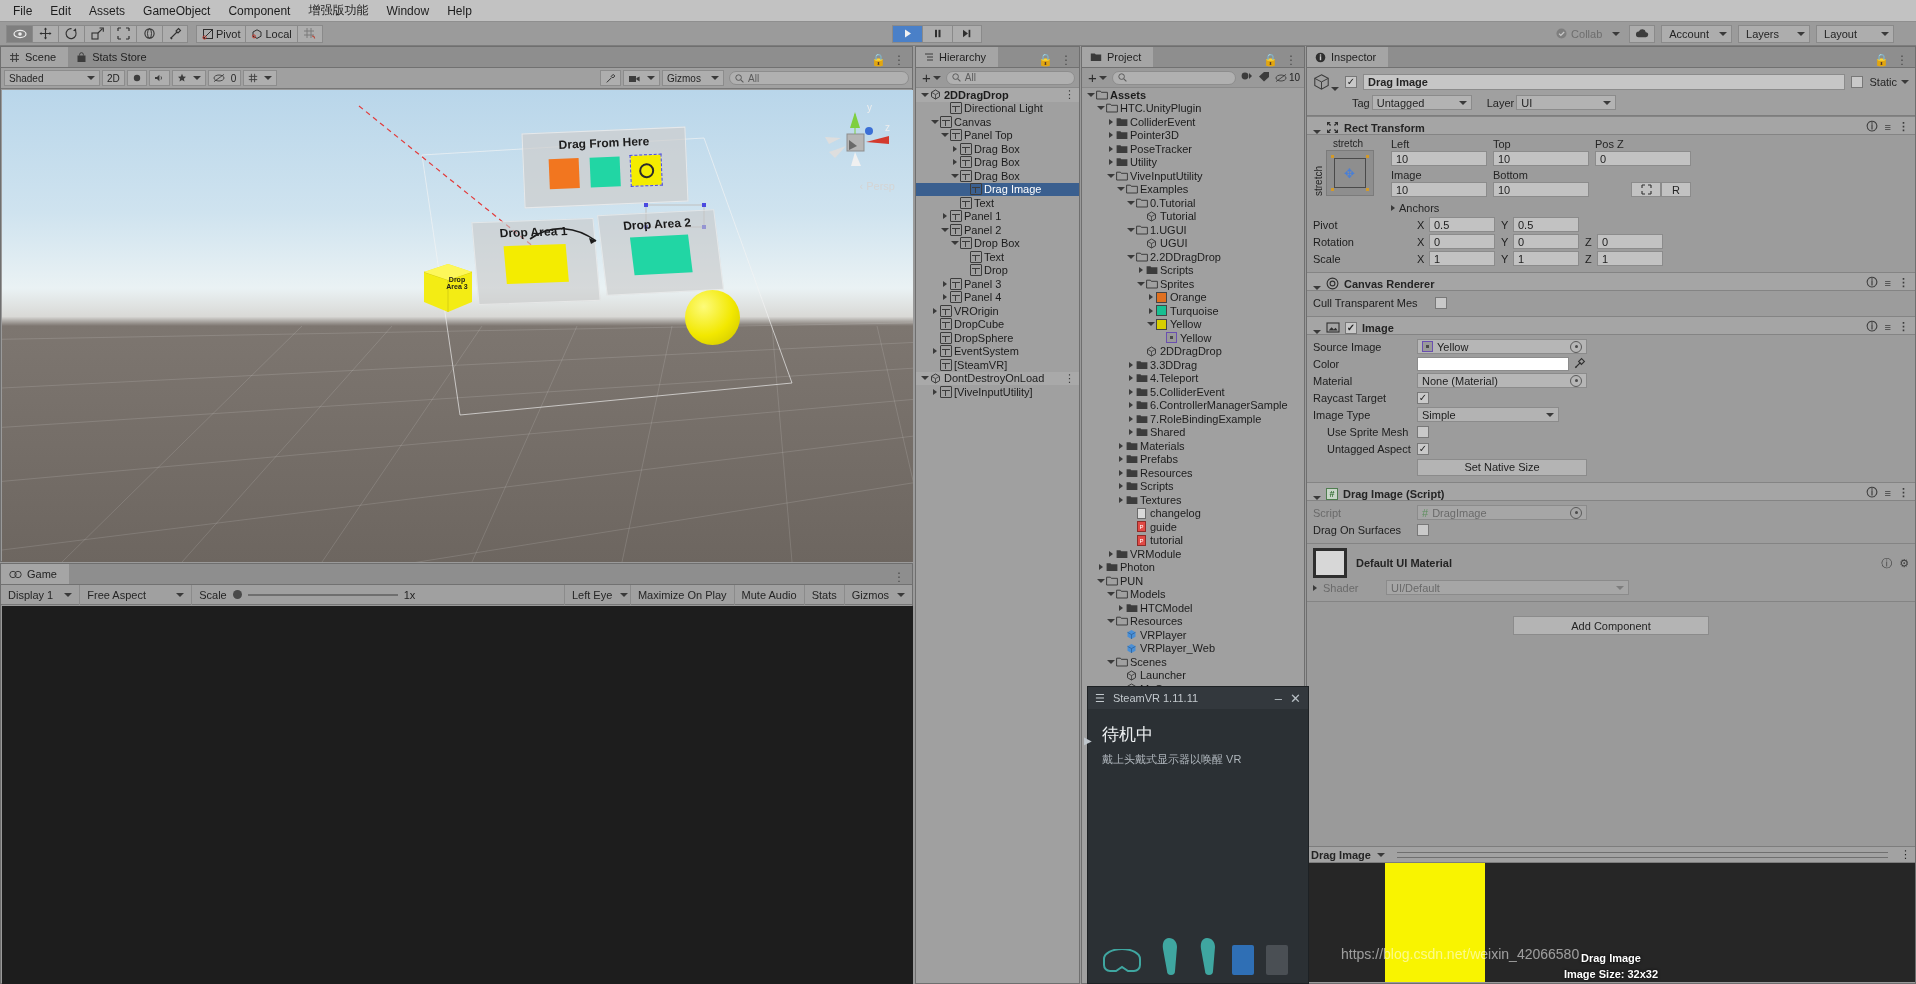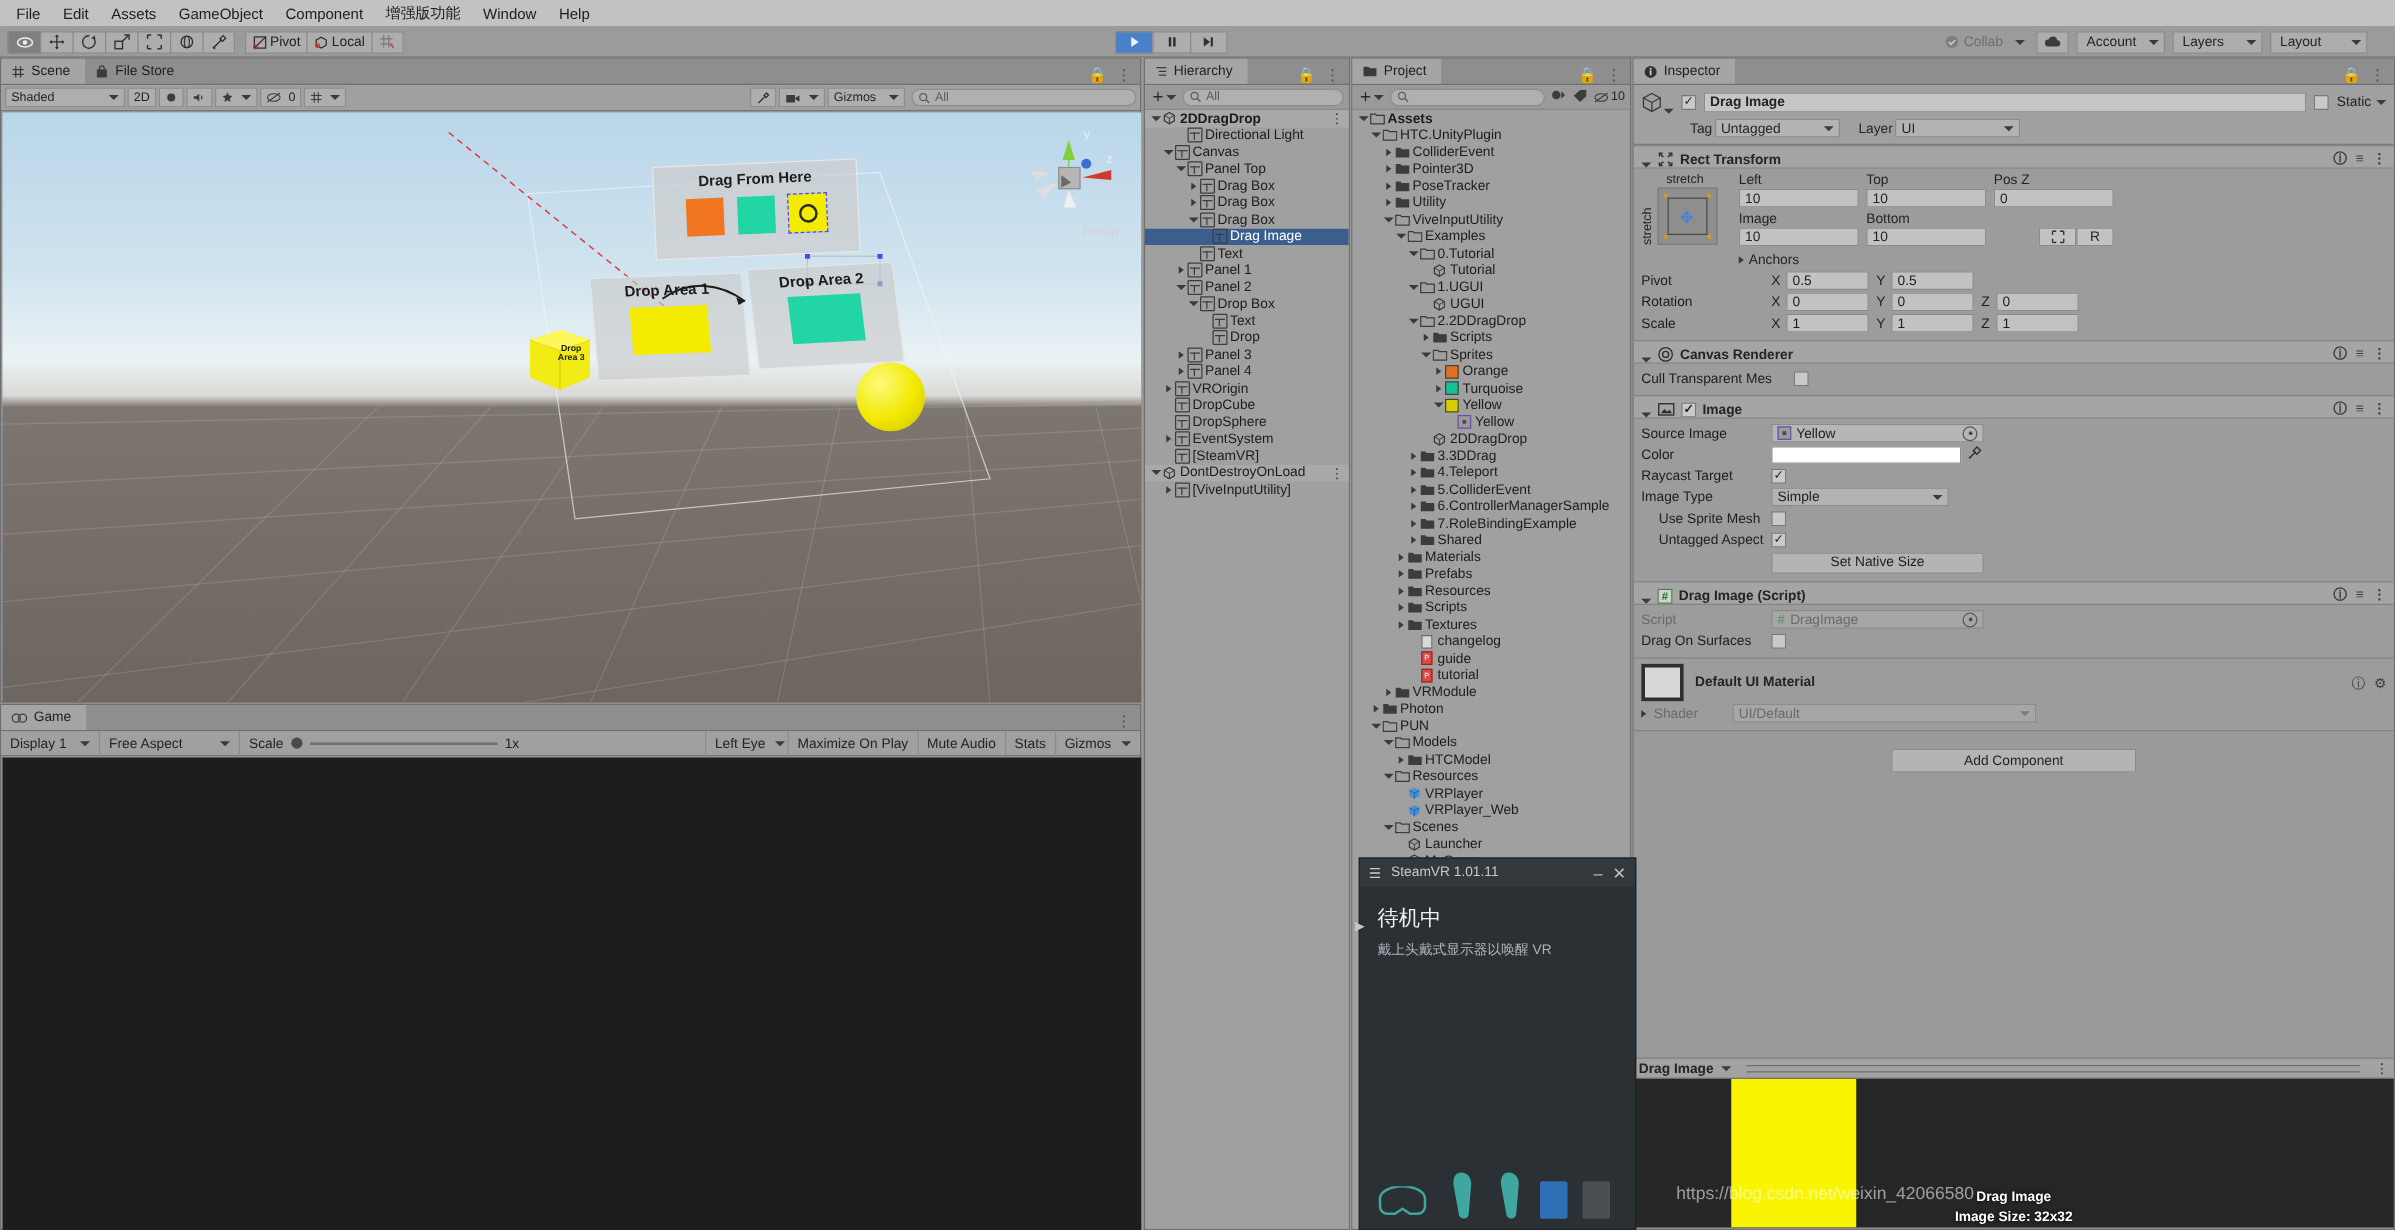--- a/index.html
+++ b/index.html
@@ -249,21 +249,21 @@
         <svg width="11" height="11" viewBox="0 0 11 11">
             <path d="M1 3.6h9M1 7.4h9M3.6 1v9M7.4 1v9" stroke="#3a3a3a" stroke-width="1"></path>
           </svg>
         <span>Scene</span>
       </div>
       <div class="tab">
         <svg width="11" height="11" viewBox="0 0 11 11">
             <rect x="1.5" y="3.5" width="8" height="6.5" fill="#3c3c3c"></rect>
             <path d="M3.6 3.5V2.6a1.9 1.9 0 0 1 3.8 0v.9" fill="none" stroke="#3c3c3c" stroke-width="1"></path>
           </svg>
-        <span>File Store</span>
+        <span>Stats Store</span>
       </div>
       <div class="tabtools">
         <span>🔒</span>
         <span>⋮</span>
       </div>
     </div>
 
     <div id="sceneToolbar">
       <div class="sbtn" style="width:96px">
         <span>Shaded</span>
@@ -1511,20 +1511,27 @@
         <div class="flabel">Color</div>
         <div style="width:152px;height:14px;background:#fff;border:1px solid #8b8b8b;box-sizing:border-box"></div>
         <span style="padding-left:5px">
           <svg width="12" height="12" viewBox="0 0 12 12">
               <path d="M2 10l4.6-4.6M7.6 1.6l2.8 2.8-3 3-2.8-2.8z" stroke="#2f2f2f" stroke-width="1.1" fill="none"></path>
               <path d="M1.4 9.6l1 1" stroke="#2f2f2f" stroke-width="1.6"></path>
             </svg>
         </span>
       </div>
       <div class="frow">
+        <div class="flabel">Material</div>
+        <div class="obj" style="width:170px">
+          <span>None (Material)</span>
+          <span class="objdot"></span>
+        </div>
+      </div>
+      <div class="frow">
         <div class="flabel">Raycast Target</div>
         <div class="cbox">✓</div>
       </div>
       <div class="frow">
         <div class="flabel">Image Type</div>
         <div class="fsel" style="width:142px">
           <span>Simple</span>
           <i class="tri down" style="margin-left:auto"></i>
         </div>
       </div>
@@ -1606,21 +1613,21 @@
         <div style="position:absolute;left:0;right:0;bottom:18px;text-align:center;color:#fff;font-size:11px;font-weight:bold;text-shadow:0 0 3px #000">Drag Image</div>
         <div style="position:absolute;left:0;right:0;bottom:2px;text-align:center;color:#fff;font-size:11px;font-weight:bold;text-shadow:0 0 3px #000">Image Size: 32x32</div>
         <div class="wm" style="left:34px;bottom:20px">https://blog.csdn.net/weixin_42066580</div>
       </div>
     </div>
   </div>
 
   <div id="steam">
     <div id="steamTitle">
       <span>☰</span>
-      <span>SteamVR 1.01.11</span>
+      <span>SteamVR 1.11.11</span>
       <span class="grow"></span>
       <span class="swin-btn">–</span>
       <span class="swin-btn">✕</span>
     </div>
     <div style="padding:14px 14px 0 14px">
       <div style="font-size:17px;color:#eef1f3;">待机中</div>
       <div style="font-size:11px;color:#aeb5bb;margin-top:6px">戴上头戴式显示器以唤醒 VR</div>
     </div>
     <div class="row" style="position:absolute;left:12px;bottom:8px;gap:12px;align-items:flex-end">
       <svg width="44" height="26" viewBox="0 0 44 26">

